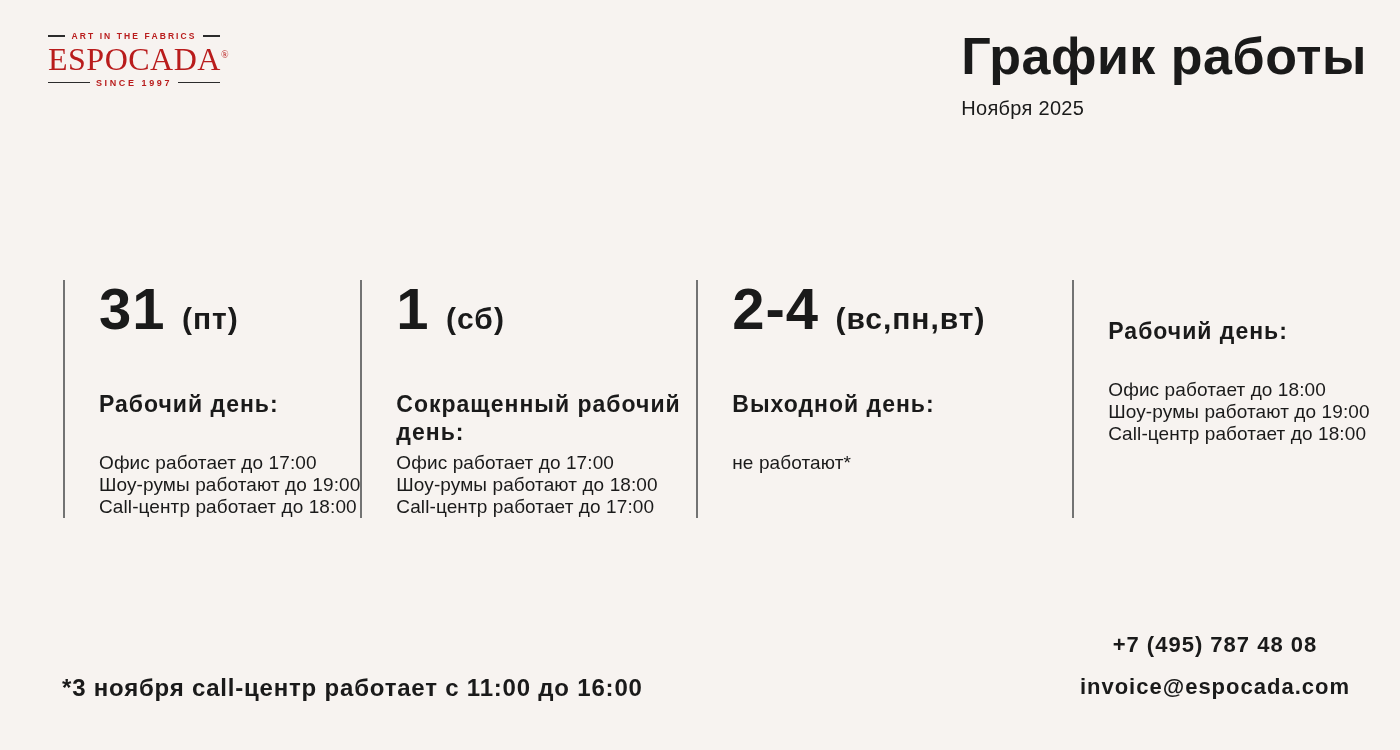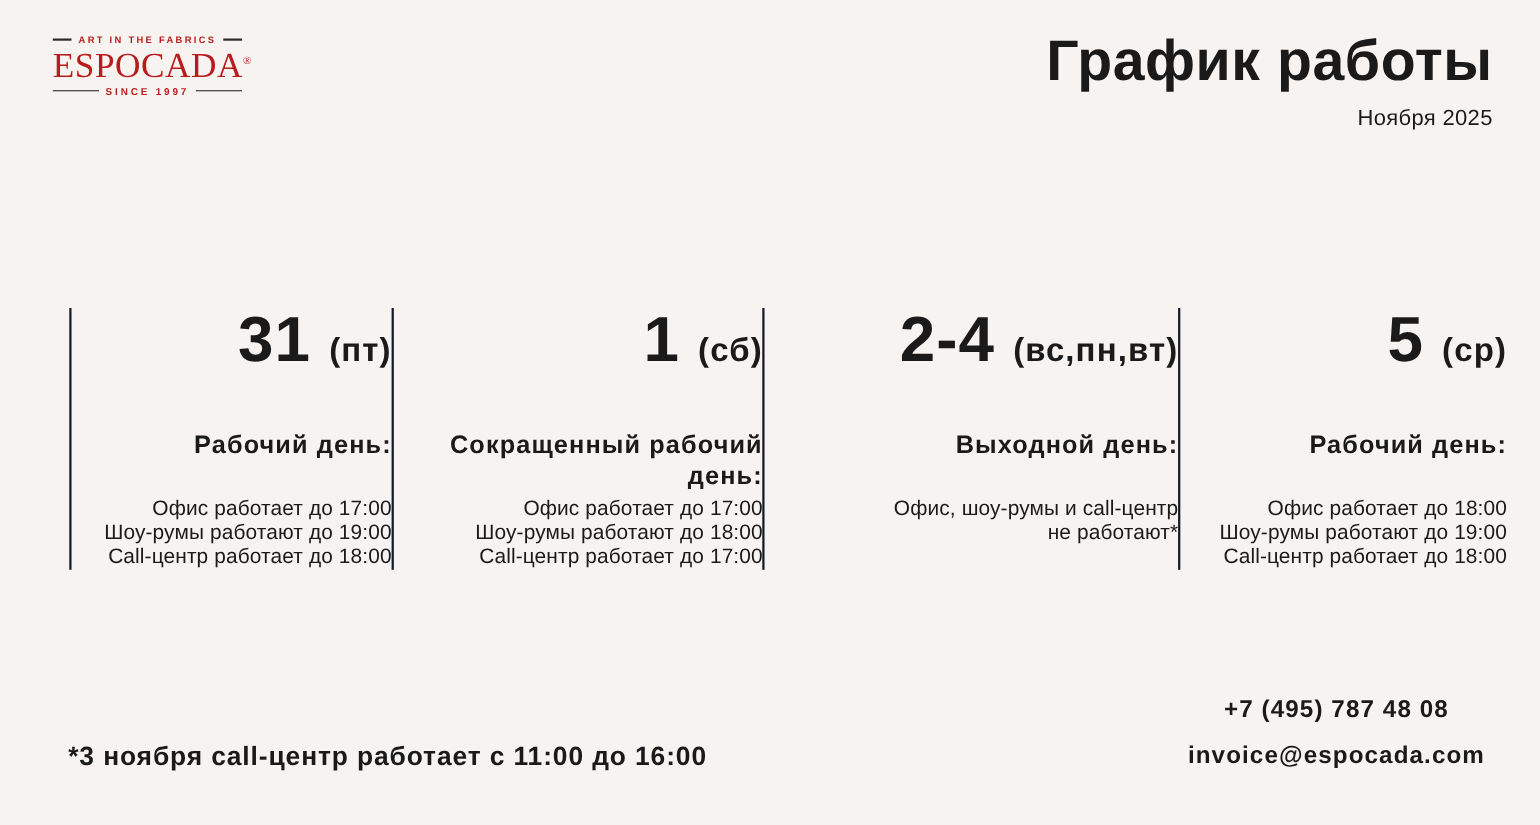--- a/index.html
+++ b/index.html
@@ -30,38 +30,37 @@
     font-size: 32px; letter-spacing: 0.5px; line-height: 1.05;
     text-align: left; white-space: nowrap; margin: 2px 0 1px 0;
   }
   .logo-reg { font-size: 10px; vertical-align: super; letter-spacing: 0; }
   .logo-bottom-text {
     font-size: 9px; letter-spacing: 2.6px; font-weight: 700; white-space: nowrap;
   }
 
   
   .header {
-    position: absolute; right: 43px; top: 28px; text-align: right;
+    position: absolute; right: 33px; top: 28px; text-align: left;
   }
   .header-title {
     font-size: 52px; font-weight: 700; letter-spacing: 0.5px; line-height: 1.1;
   }
   .header-subtitle {
     margin-top: 12px; font-size: 20px; font-weight: 400; letter-spacing: 0.3px;
   }
 
   
   .columns {
     position: absolute; left: 63px; top: 280px; right: 30px;
     display: flex; align-items: stretch;
   }
   .col {
-    border-left: 2px solid #0f172a;
-    padding-left: 17px;
-    text-align: right;
+    border-left: 2px solid #737373;
+    padding-left: 34px;
   }
   .col:nth-child(1) { width: 304px; }
   .col:nth-child(2) { width: 350px; }
   .col:nth-child(3) { width: 392px; }
   .col:nth-child(4) { width: 310px; }
 
   .dayrow { line-height: 58px; white-space: nowrap; }
   .day {
     font-size: 58px; font-weight: 700; letter-spacing: 1px;
   }
@@ -144,30 +143,25 @@
     </div>
   </div>
 
   <div class="col">
     <div class="dayrow">
       <span class="day">2-4</span>
       <span class="weekday">(вс,пн,вт)</span>
     </div>
     <div class="daytype">Выходной день:</div>
     <div class="hours">
-      <div class="hline">Офис, шоу-румы и call-центр</div>
       <div class="hline">не работают*</div>
     </div>
   </div>
 
   <div class="col">
-    <div class="dayrow">
-      <span class="day">5</span>
-      <span class="weekday">(ср)</span>
-    </div>
     <div class="daytype">Рабочий день:</div>
     <div class="hours">
       <div class="hline">Офис работает до 18:00</div>
       <div class="hline">Шоу-румы работают до 19:00</div>
       <div class="hline">Call-центр работает до 18:00</div>
     </div>
   </div>
 
 </div>
 

